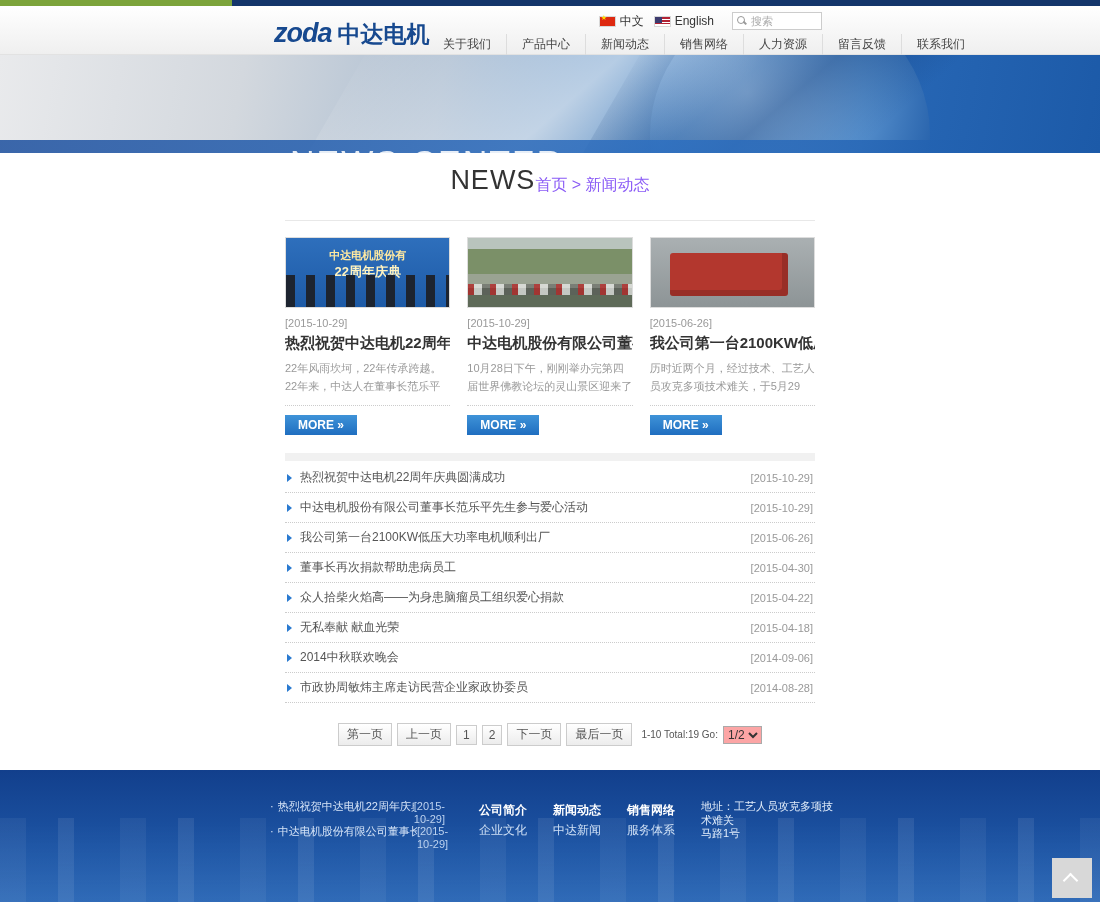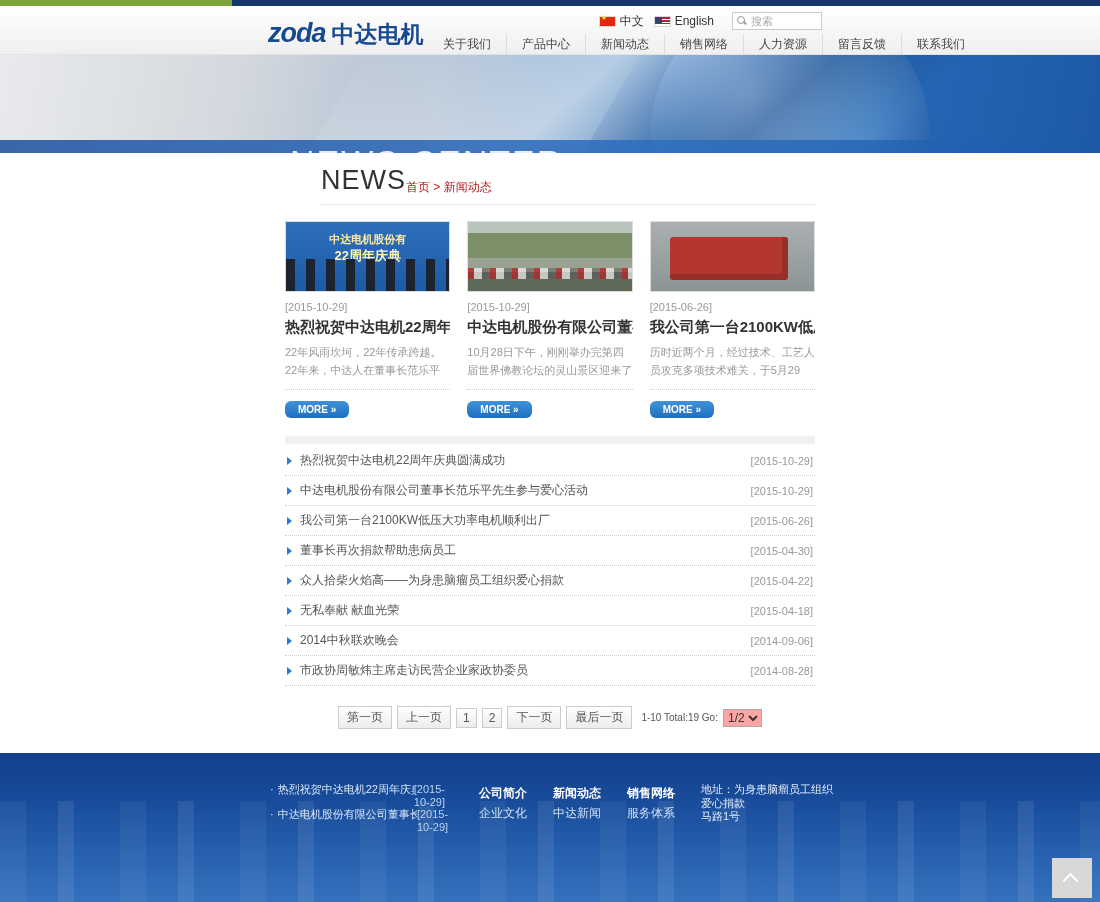--- a/index.html
+++ b/index.html
@@ -6,21 +6,21 @@
   body { font-family:"Liberation Sans","DejaVu Sans",sans-serif; background:#ffffff; }
   .page { width:1100px; position:relative; background:#fff; }
 
   
   .top-strip { height:6px; display:flex; }
   .strip-green { width:232px; background:#7ca43b; }
   .strip-navy { flex:1; background:#14366b; }
 
   
   .site-header { height:49px; background:linear-gradient(#ffffff, #efefef); position:relative; border-bottom:1px solid #e2e2e2; }
-  .logo { position:absolute; left:268px; top:12px; display:flex; align-items:baseline; cursor:pointer; }
+  .logo { position:absolute; left:274px; top:12px; display:flex; align-items:baseline; cursor:pointer; }
   .logo-en { font-size:27px; font-weight:bold; letter-spacing:-1px; color:#17498f; font-style:italic; }
   .logo-cn { font-size:23px; font-weight:bold; color:#17498f; margin-left:6px; }
   .utility { position:absolute; top:6px; right:278px; display:flex; align-items:center; gap:10px; font-size:12px; color:#333; }
   .lang { display:flex; align-items:center; gap:4px; cursor:pointer; }
   .flag { width:17px; height:11px; display:inline-block; position:relative; border:1px solid #d8d8d8; }
   .flag-cn { background:#de2910; }
   .flag-cn::before { content:"★"; position:absolute; left:1px; top:-3px; font-size:7px; color:#ffde00; }
   .flag-us { background:repeating-linear-gradient(180deg,#b22234 0 1.5px,#ffffff 1.5px 3px); }
   .flag-us::before { content:""; position:absolute; left:0; top:0; width:7px; height:6px; background:#3c3b6e; }
   .search-box { margin-left:8px; width:90px; height:18px; background:#fff; border:1px solid #ccc; display:flex; align-items:center; padding:0 4px; }
@@ -38,44 +38,44 @@
     background:linear-gradient(100deg,#e9eaec 0%,#d3d8de 22%,#aebfd2 40%,#5f92c8 58%,#2a6ab8 75%,#1c5aa8 100%); }
   .banner-globe { position:absolute; right:170px; top:-60px; width:280px; height:280px; border-radius:50%;
     background:radial-gradient(circle at 35% 35%, #a9cdf0 0%, #5a93cf 45%, #1f5aa5 80%); opacity:.95; }
   .banner-streak1 { position:absolute; left:30%; top:-20px; width:46%; height:160px; background:linear-gradient(120deg, rgba(255,255,255,0) 0%, rgba(255,255,255,.5) 45%, rgba(255,255,255,0) 70%); transform:skewX(-30deg); }
   .banner-streak2 { position:absolute; left:55%; top:-20px; width:30%; height:160px; background:linear-gradient(120deg, rgba(20,60,120,0) 0%, rgba(20,60,120,.45) 50%, rgba(20,60,120,0) 80%); transform:skewX(-30deg); }
   .banner-bottom { position:absolute; left:0; bottom:0; width:100%; height:13px; background:linear-gradient(90deg,#1c4f9e,#2d6fc0 60%,#1c5aa8); opacity:.85; }
   .banner-title { position:absolute; left:290px; top:88px; font-size:34px; letter-spacing:2px; color:rgba(255,255,255,.88); }
 
   
   .content { width:530px; margin:0 auto; padding-top:12px; min-height:545px; }
-  .page-head { display:flex; justify-content:flex-start; align-items:flex-end; padding-bottom:8px; border-bottom:1px solid #e8e8e8;margin-left:36px; }
+  .page-head { display:flex; justify-content:center; align-items:flex-end; padding-bottom:24px; border-bottom:1px solid #e8e8e8; }
   .page-title { font-size:27px; font-weight:normal; color:#333; letter-spacing:1px; }
-  .breadcrumb { font-size:12px; color:#b91c1c; }
+  .breadcrumb { font-size:16px; color:#8b5cf6; }
   .breadcrumb span { cursor:pointer; }
 
   
   .cards { display:flex; gap:17px; margin-top:16px; }
   .card { flex:1; min-width:0; }
   .card-img { height:71px; border:1px solid #ddd; position:relative; overflow:hidden; cursor:pointer; }
   .img1 { background:linear-gradient(#2e6fbc,#1d5aa6); text-align:center; }
   .img1 .cap1 { margin-top:10px; font-size:11px; font-weight:bold; color:#ffe9a0; }
   .img1 .cap2 { font-size:13px; font-weight:bold; color:#fff3c0;text-align:center; }
   .img1::after { content:""; position:absolute; left:0; bottom:0; width:100%; height:46%;
     background:repeating-linear-gradient(90deg,#1d2430 0 9px, rgba(29,36,48,0) 9px 20px); }
   .img2 { background:linear-gradient(#b9c4bd 0%,#b9c4bd 16%,#7b9068 16%,#7b9068 52%,#9aa392 52%,#9aa392 72%,#5e6a58 72%,#5e6a58 100%); }
   .img2::after { content:""; position:absolute; left:0; bottom:18%; width:100%; height:16%;
     background:repeating-linear-gradient(90deg, rgba(178,40,40,.8) 0 6px, rgba(240,240,240,.7) 6px 14px, rgba(90,90,90,.5) 14px 22px); }
   .img3 { background:linear-gradient(#aab0b2,#8d9496); }
   .img3::after { content:""; position:absolute; left:12%; top:22%; width:72%; height:62%; background:#b3372e; border-radius:3px; box-shadow:inset -6px -6px 0 rgba(0,0,0,.15); }
   .card-date { font-size:11px; color:#999; margin:9px 0 5px; }
   .card-title { font-size:15px; font-weight:bold; color:#333; white-space:nowrap; overflow:hidden; cursor:pointer; }
   .card-excerpt { font-size:11px; color:#999; line-height:1.65; margin-top:6px; height:37px; overflow:hidden; }
   .card-more-row { border-top:1px dotted #ccc; margin-top:9px; padding:9px 0 2px; }
-  .more-btn { display:inline-block; background:linear-gradient(#3f93d8,#1f6ec0); color:#fff; font-size:10px; font-weight:bold; padding:3px 13px; border-radius:6px; cursor:pointer; }
+  .more-btn { display:inline-block; background:linear-gradient(#3f93d8,#1f6ec0); color:#fff; font-size:12px; font-weight:bold; padding:3px 13px; border-radius:0; cursor:pointer; }
 
   .gray-band { height:8px; background:#f1f1f1; margin-top:16px; }
 
   
   .news-list { margin-top:2px; }
   .news-row { display:flex; align-items:center; padding:6px 2px; border-bottom:1px dotted #ccc; cursor:pointer; }
   .tri-bullet { width:0; height:0; border-left:5px solid #2a7ad0; border-top:4px solid transparent; border-bottom:4px solid transparent; margin-right:8px; flex:0 0 auto; }
   .news-title { font-size:12px; color:#555; }
   .news-date { margin-left:auto; font-size:11px; color:#999; }
 
@@ -286,21 +286,21 @@
 
         </div>
         <div class="f-menu">
           <div class="f-menu-header">销售网络</div>
           <div class="f-menu-item">服务体系</div>
 
         </div>
       </div>
 
       <div class="f-contact">
-        <div>地址：为身患脑瘤员工组织爱心捐款</div>
+        <div>地址：工艺人员攻克多项技术难关</div>
         <div>马路1号</div>
 
       </div>
     </div>
 
   </div>
 
   <div class="back-top">
     <span class="chevron-up"></span>
   </div>

